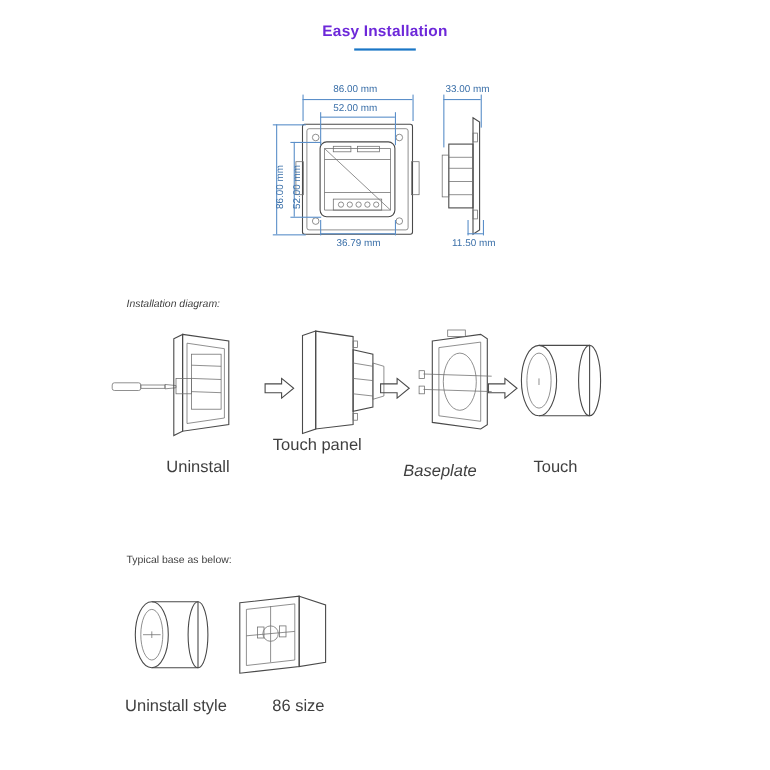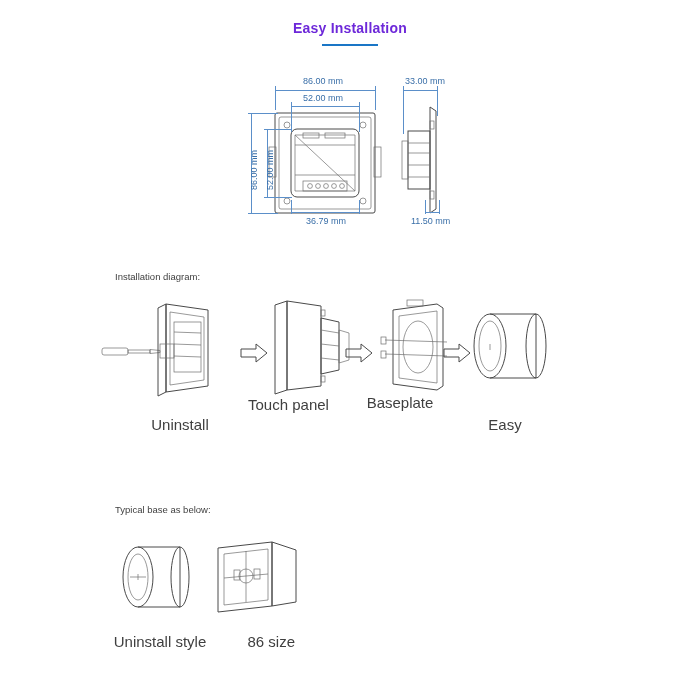--- a/index.html
+++ b/index.html
@@ -163,21 +163,21 @@
     <div class="dimline v1" style="left:403px; top:86px; height:48px;"></div>
     <div class="dimline v1" style="left:437px; top:86px; height:30px;"></div>
     <div class="lbl" style="left:405px; top:76px;">33.00 mm</div>
 
     <div class="dimline h1" style="left:425px; top:212px; width:14px;"></div>
     <div class="dimline v1" style="left:425px; top:200px; height:14px;"></div>
     <div class="dimline v1" style="left:439px; top:200px; height:14px;"></div>
     <div class="lbl" style="left:411px; top:216px;">11.50 mm</div>
   </div>
 
-  <div class="sectlabel" style="left:115px; top:271px;">Installation diagram:</div>
+  <div class="sectlabel" style="left:115px; top:271px;font-style:italic;">Installation diagram:</div>
 
   <div>
 
     <svg width="130" height="110" style="position:absolute; left:100px; top:300px;">
 
       <rect x="2" y="48" width="26" height="7" rx="2" class="sw-thin"></rect>
       <rect x="28" y="50" width="22" height="3" class="sw-thin"></rect>
       <path d="M50 49.5 L60 50.5 L60 52.5 L50 53.5 Z" class="sw-thin"></path>
 
       <path d="M58 8 L66 4 L66 92 L58 96 Z" class="sw"></path>
@@ -220,34 +220,34 @@
       <path d="M24 18 L62 13 L62 85 L24 80 Z" class="sw-thin"></path>
       <ellipse cx="43" cy="49" rx="15" ry="26" class="sw-thin"></ellipse>
 
       <line x1="10" y1="42" x2="72" y2="44" class="sw-thin"></line>
       <line x1="10" y1="56" x2="72" y2="58" class="sw-thin"></line>
       <rect x="6" y="39" width="5" height="7" class="sw-thin"></rect>
       <rect x="6" y="53" width="5" height="7" class="sw-thin"></rect>
 
       <rect x="32" y="2" width="16" height="6" class="sw-thin"></rect>
     </svg>
-    <div class="cap" style="left:355px; top:394px; width:90px;">Baseplate</div>
+    <div class="cap" style="left:355px; top:420px; width:90px;font-style:italic;">Baseplate</div>
 
     <svg width="28" height="20" style="position:absolute; left:443px; top:343px;">
       <path d="M1 6 L16 6 L16 1 L27 10 L16 19 L16 14 L1 14 Z" class="sw"></path>
     </svg>
 
     <svg width="110" height="100" style="position:absolute; left:468px; top:308px;">
       <ellipse cx="22" cy="38" rx="16" ry="32" class="sw"></ellipse>
       <path d="M22 6 L68 6 L68 70 L22 70" class="sw"></path>
       <ellipse cx="68" cy="38" rx="10" ry="32" class="sw"></ellipse>
       <line x1="22" y1="36" x2="22" y2="42" class="sw-thin"></line>
       <ellipse cx="22" cy="38" rx="11" ry="25" class="sw-thin"></ellipse>
     </svg>
-    <div class="cap" style="left:465px; top:416px; width:80px;">Easy</div>
+    <div class="cap" style="left:465px; top:416px; width:80px;">Touch</div>
   </div>
 
   <div class="sectlabel" style="left:115px; top:504px;">Typical base as below:</div>
 
   <div>
 
     <svg width="110" height="90" style="position:absolute; left:118px; top:540px;">
       <ellipse cx="20" cy="37" rx="15" ry="30" class="sw"></ellipse>
       <path d="M20 7 L62 7 L62 67 L20 67" class="sw"></path>
       <ellipse cx="62" cy="37" rx="9" ry="30" class="sw"></ellipse>

